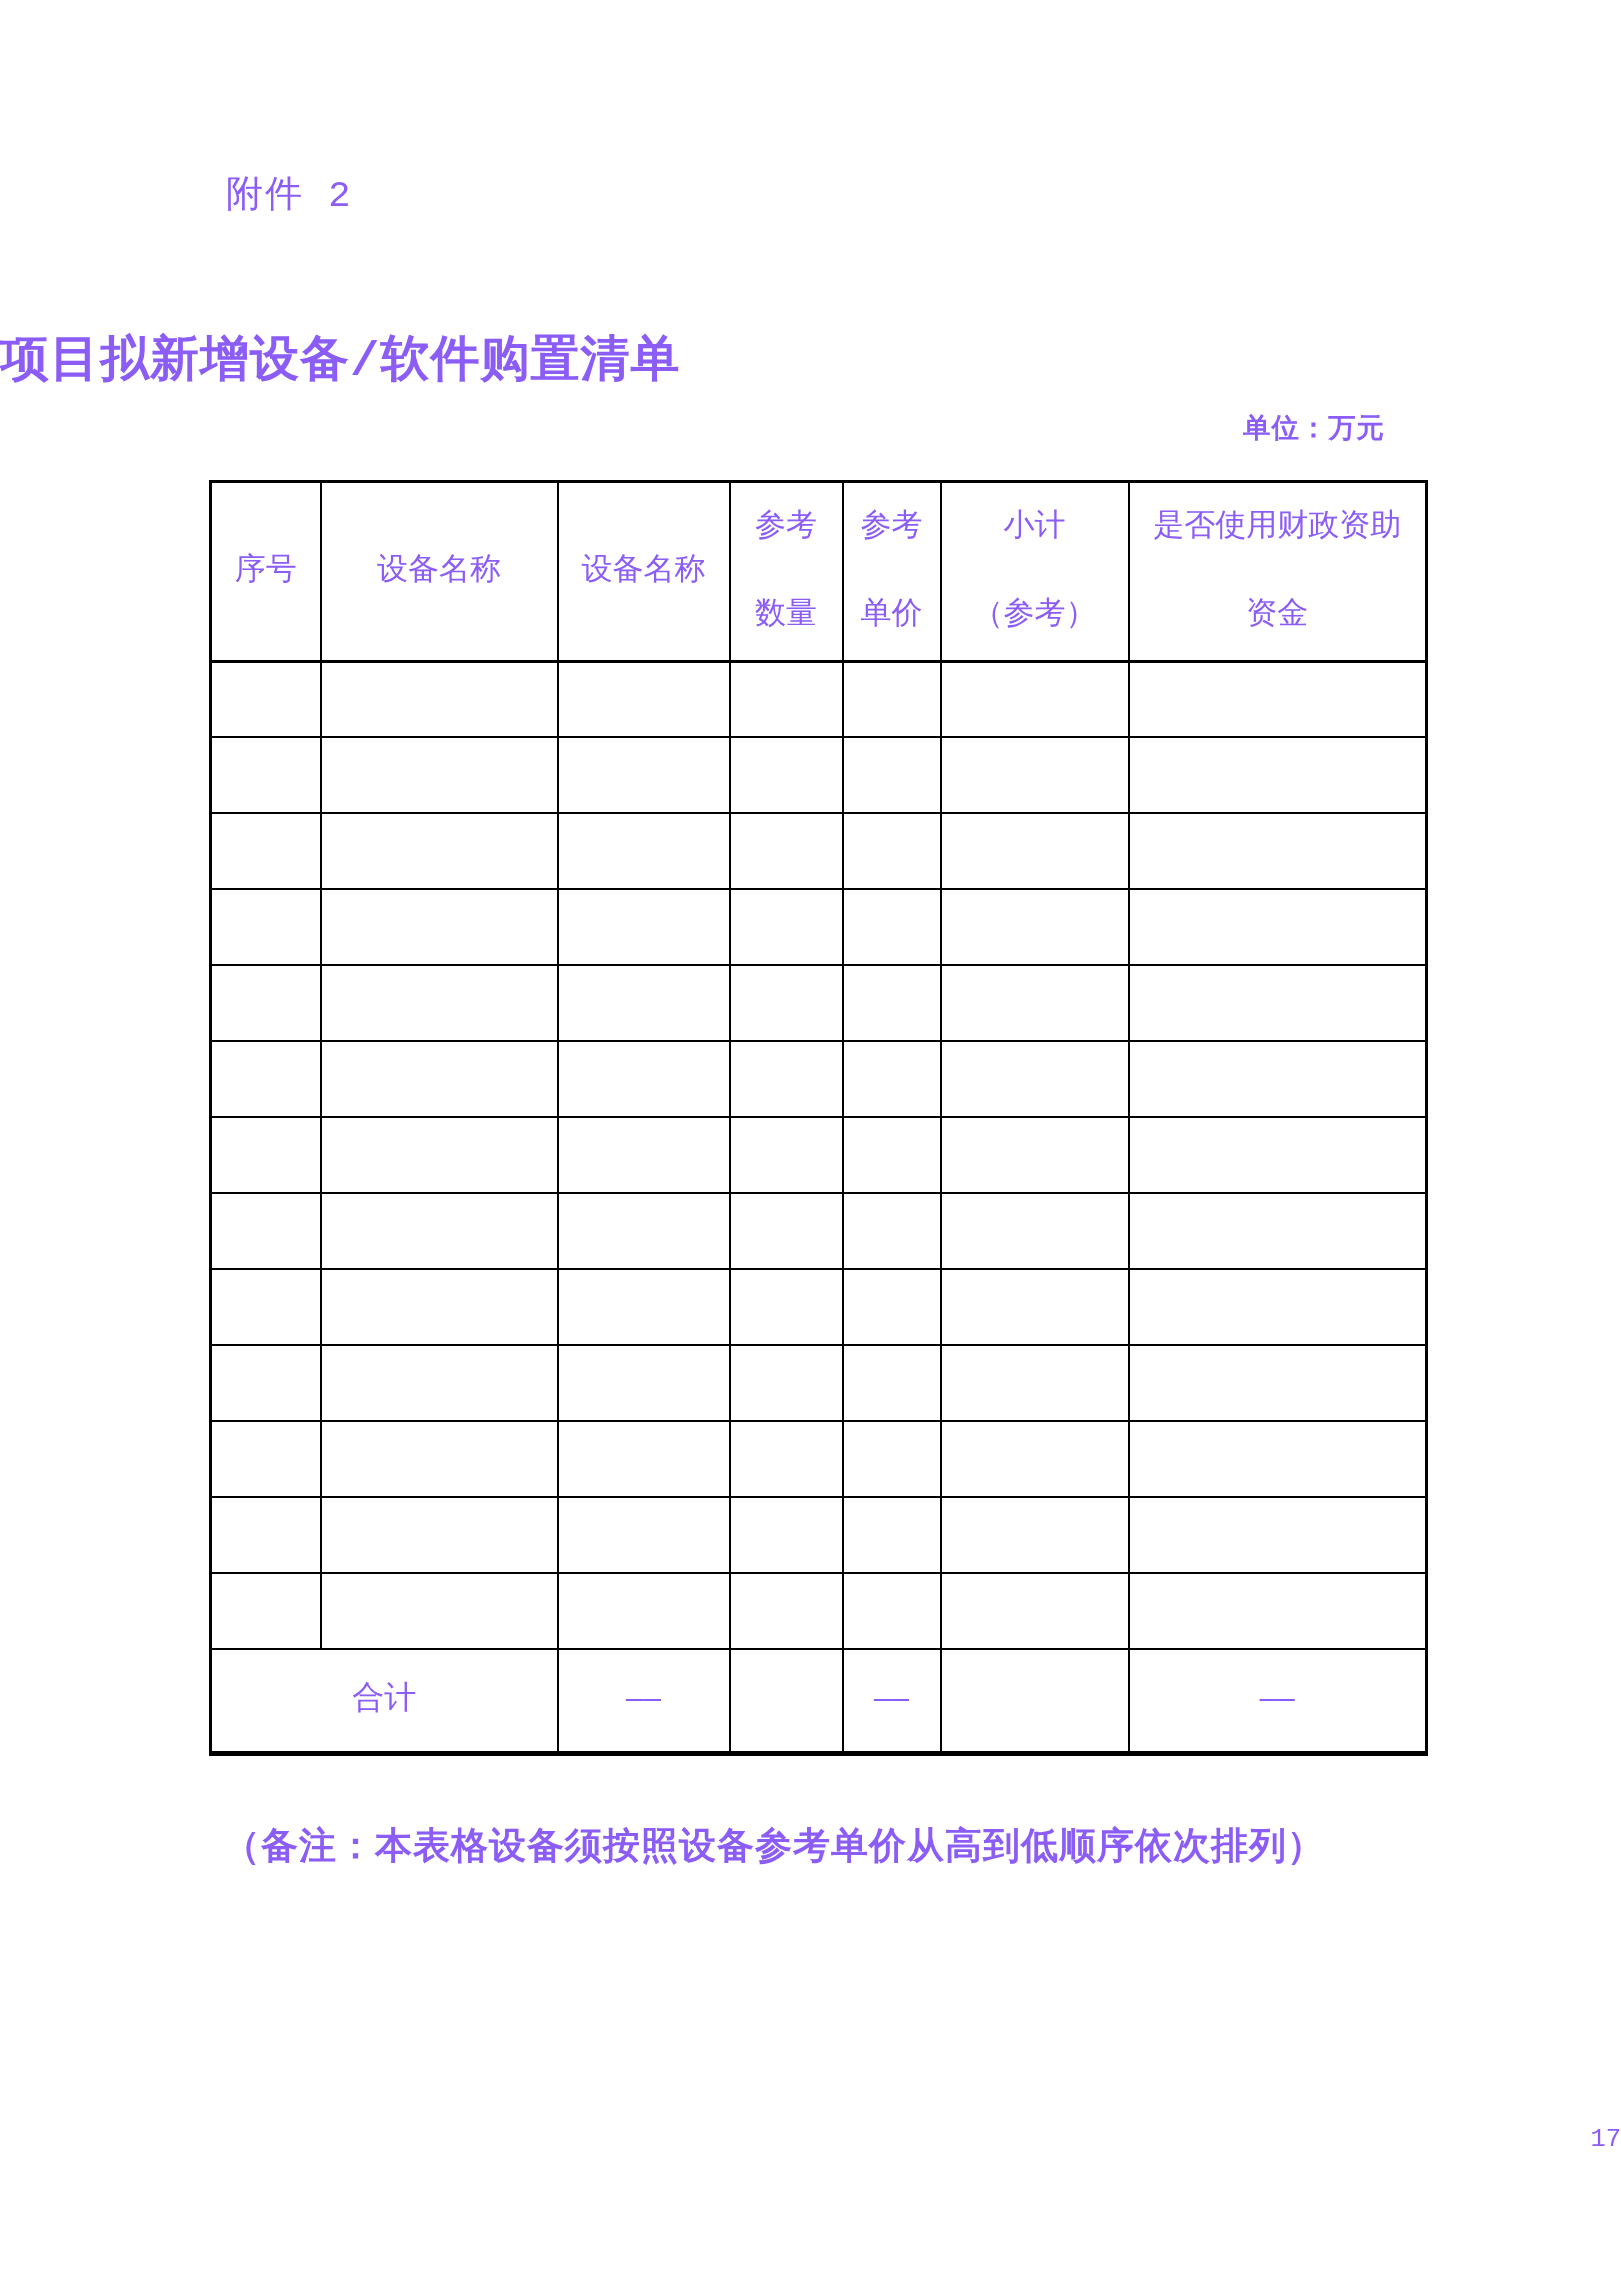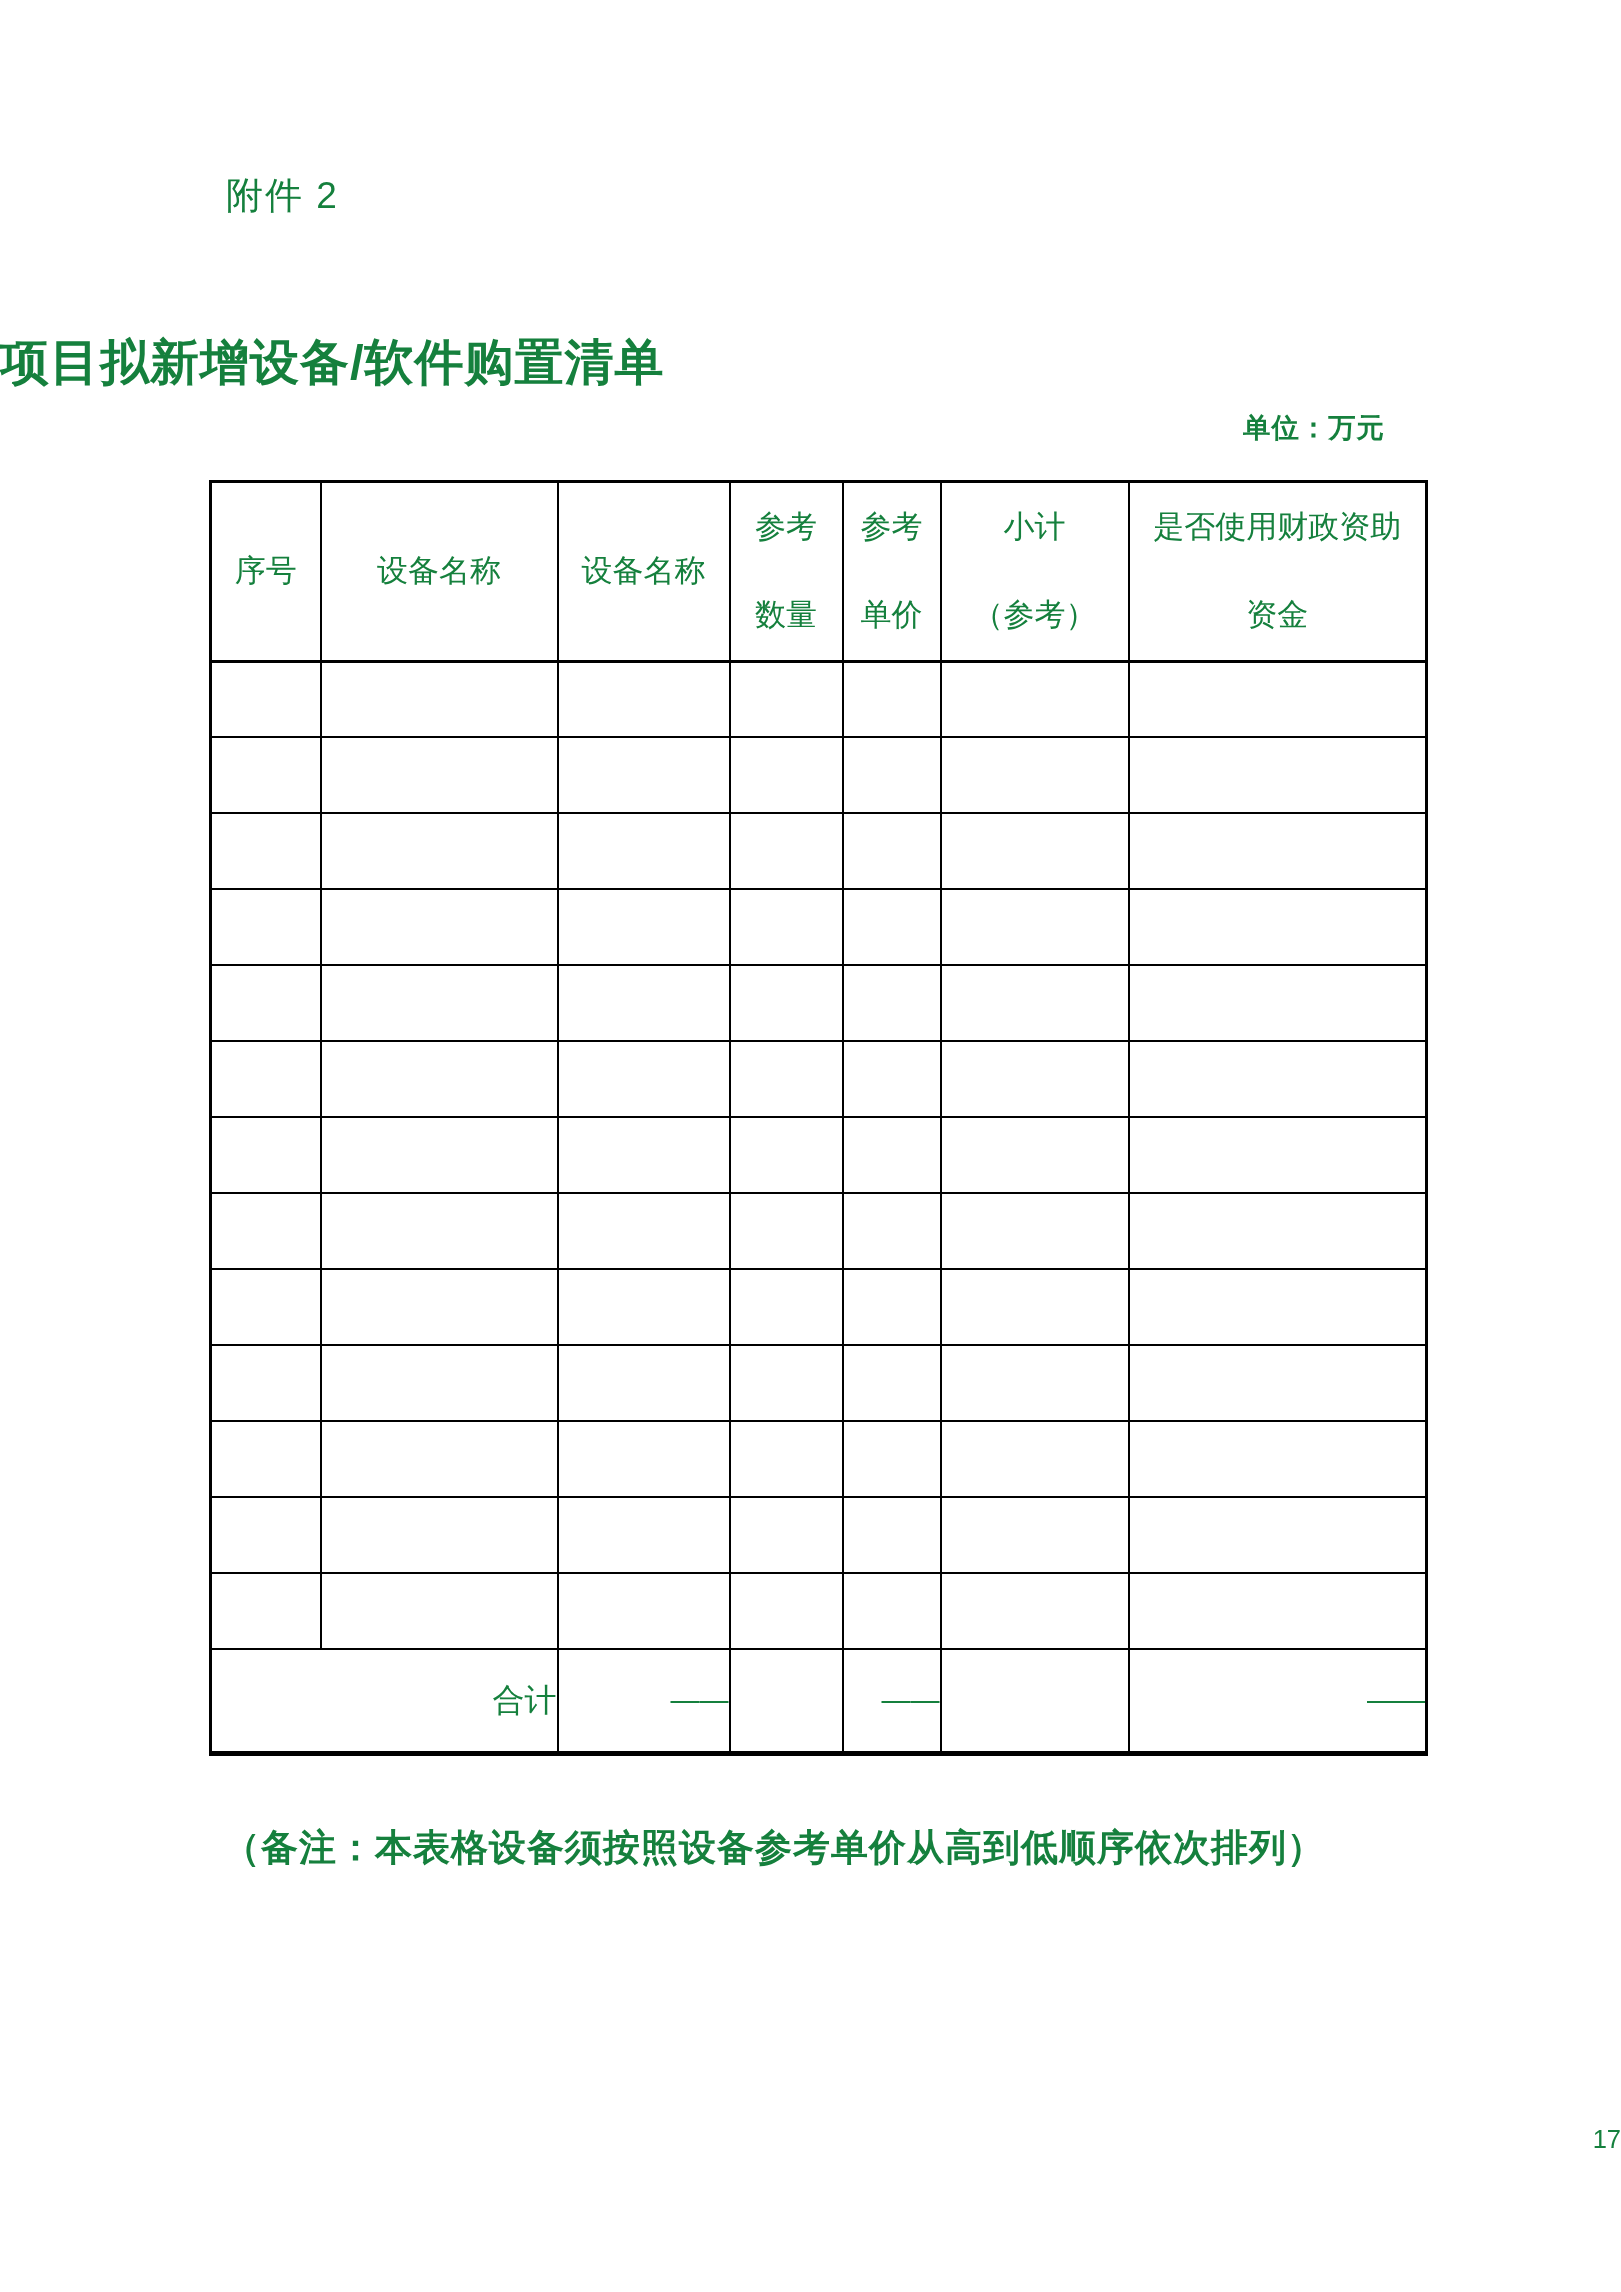--- a/index.html
+++ b/index.html
@@ -2,22 +2,22 @@
 <html><head>
 <meta charset="utf-8">
 <style>
   html, body { margin: 0; padding: 0; background: #e8e8e8; }
   .page {
     position: relative;
     width: 1621px;
     height: 2293px;
     margin: 0 auto;
     background: #ffffff;
-    color: #15803d;
-    font-family: Liberation Sans, sans-serif;
+    color: #8b5cf6;
+    font-family: Liberation Mono, monospace;
     overflow: hidden;
   }
   .attachment-label {
     position: absolute;
     left: 226px;
     top: 174px;
     font-size: 37px;
     line-height: 1.2;
     letter-spacing: 2px;
   }
@@ -73,21 +73,20 @@
     border-bottom: 3.9px solid #000;
   }
   .purchase-table thead th .th-line { display: block; }
   .purchase-table tbody tr.body-row { height: 76px; }
   .purchase-table tbody tr.body-row:last-of-type { height: 59px; }
   .purchase-table tr.total-row { height: 104px; }
   .purchase-table tr.total-row td {
     border-top: 2.9px solid #000;
     font-size: 32px;
     line-height: 1;
-    text-align: right;
   }
   .purchase-table tr.total-row td.dash-cell {
     font-size: 29px;
     letter-spacing: 0;
   }
   .footnote {
     position: absolute;
     left: 223px;
     top: 1824px;
     font-size: 37px;

